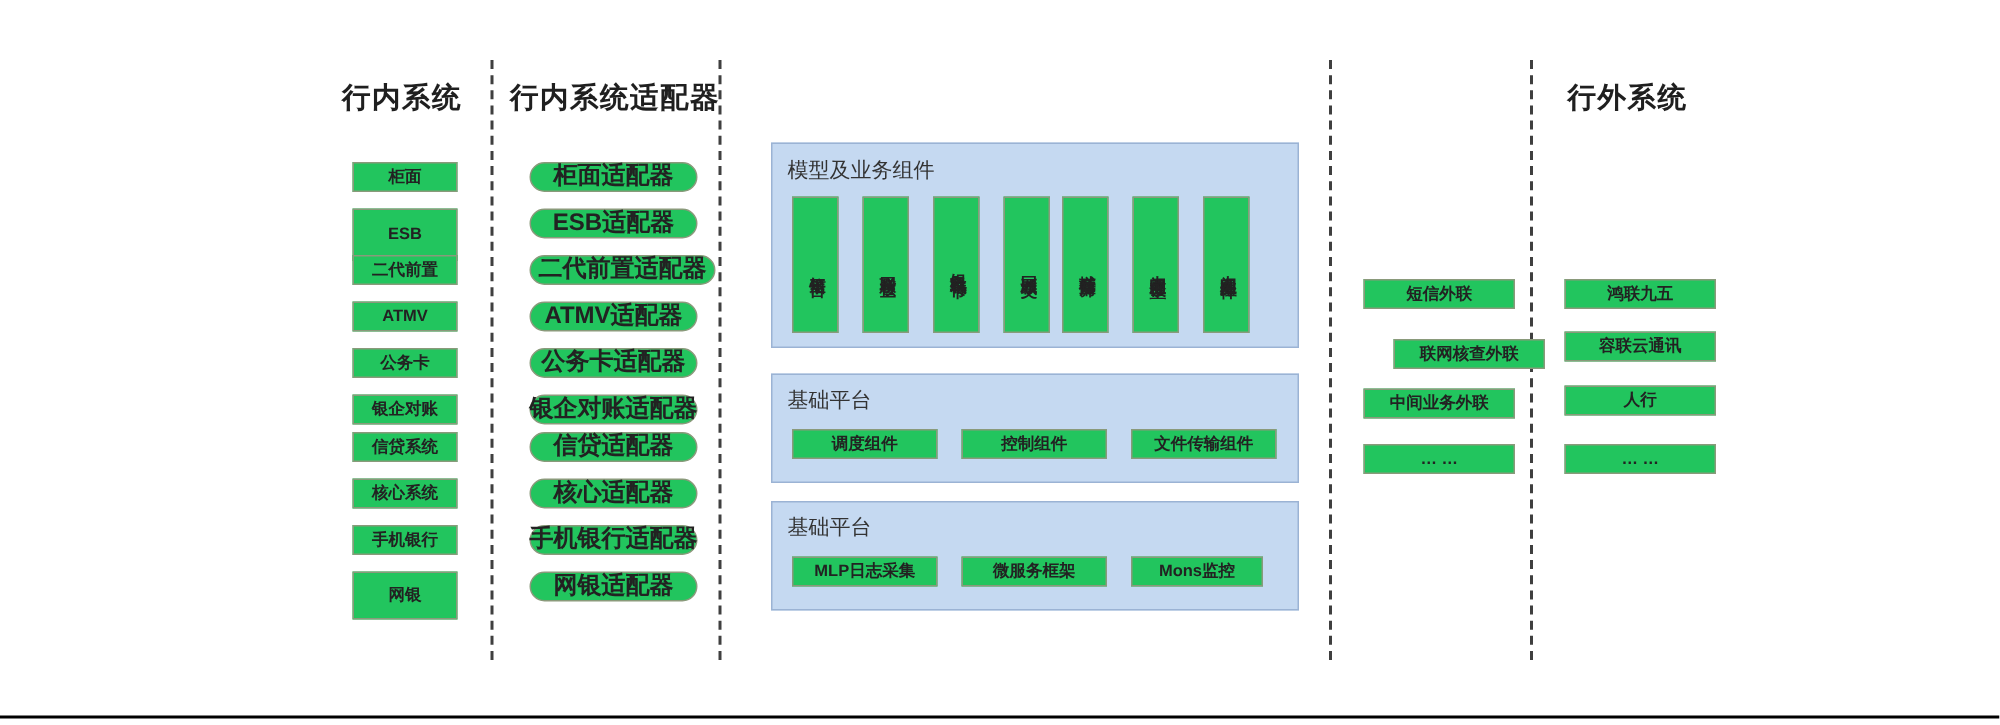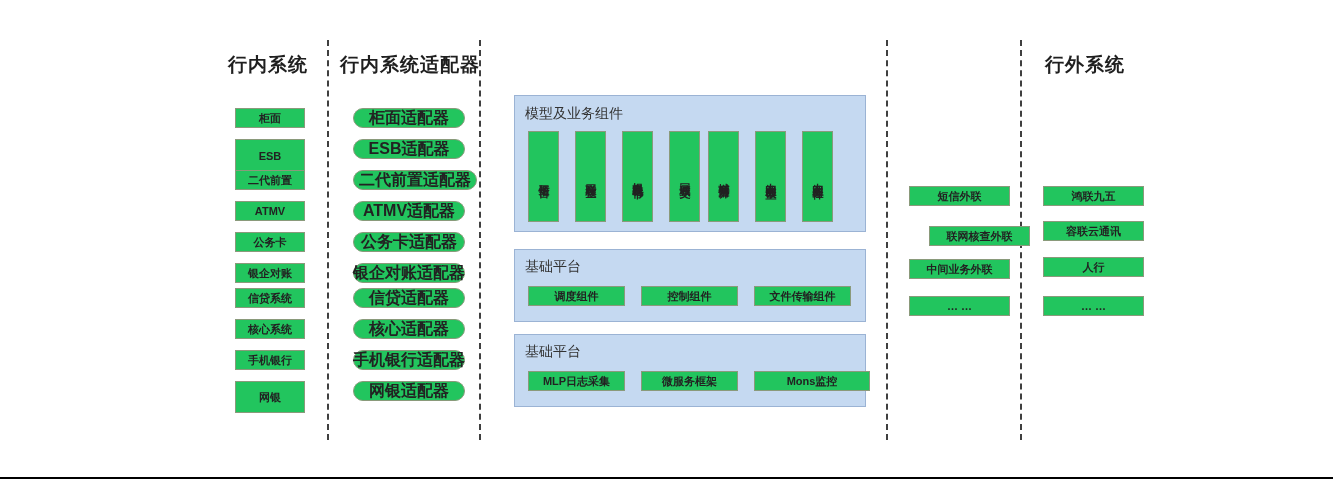--- a/index.html
+++ b/index.html
@@ -133,21 +133,21 @@
 
   <div class="node" style="left:528px;top:286px;width:97px;height:20px;">调度组件</div>
   <div class="node" style="left:641px;top:286px;width:97px;height:20px;">控制组件</div>
   <div class="node" style="left:754px;top:286px;width:97px;height:20px;">文件传输组件</div>
 
   <div class="panel" style="left:514px;top:334px;width:352px;height:73px;"></div>
   <div class="panel-title" style="left:525px;top:343px;">基础平台</div>
 
   <div class="node" style="left:528px;top:371px;width:97px;height:20px;">MLP日志采集</div>
   <div class="node" style="left:641px;top:371px;width:97px;height:20px;">微服务框架</div>
-  <div class="node" style="left:754px;top:371px;width:116px;height:20px;">Mons监控</div>
+  <div class="node" style="left:754px;top:371px;width:88px;height:20px;">Mons监控</div>
 
 
   <div class="node" style="left:909px;top:186px;width:101px;height:20px;">短信外联</div>
   <div class="node" style="left:909px;top:226px;width:101px;height:20px;margin-left:20px;">联网核查外联</div>
   <div class="node" style="left:909px;top:259px;width:101px;height:20px;">中间业务外联</div>
   <div class="node" style="left:909px;top:296px;width:101px;height:20px;">… …</div>
 
   <div class="col-title" style="left:1025px;top:52px;width:120px;">行外系统</div>
 
   <div class="node" style="left:1043px;top:186px;width:101px;height:20px;">鸿联九五</div>

